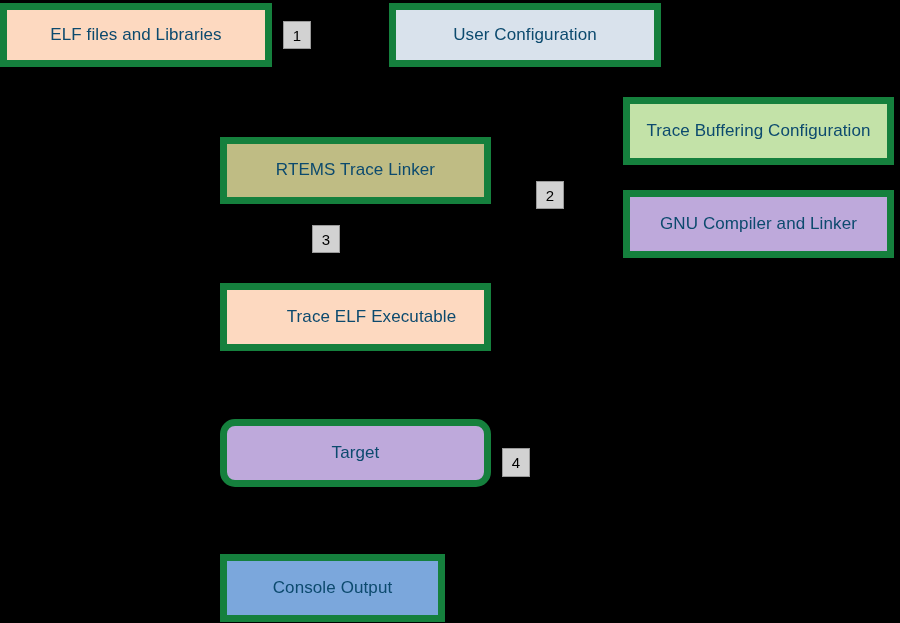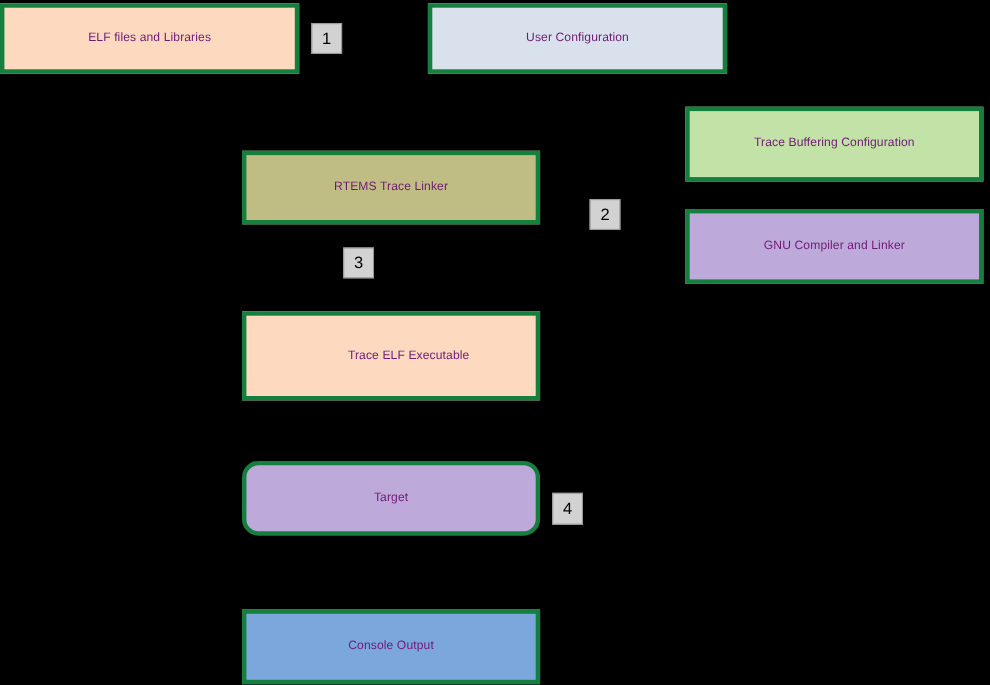--- a/index.html
+++ b/index.html
@@ -12,26 +12,26 @@
     position: relative;
     width: 900px;
     height: 623px;
     background: #000000;
     overflow: hidden;
     font-family: "Liberation Sans", sans-serif;
   }
   .node {
     position: absolute;
     box-sizing: border-box;
-    border: 4px solid #15803d;
+    border: 7px solid #15803d;
     display: flex;
     align-items: center;
     justify-content: center;
-    color: #701a75;
-    font-size: 11px;
+    color: #0c4a6e;
+    font-size: 17px;
     line-height: 1.2;
     text-align: center;
     letter-spacing: 0.1px;
     white-space: nowrap;
   }
   .badge {
     position: absolute;
     box-sizing: border-box;
     background: #d2d2d2;
     border: 1px solid #9a9a9a;
@@ -75,29 +75,29 @@
   </div>
 
   <div class="node" style="left:623px; top:190px; width:271px; height:68px; background:#bea9db;">
     <span>GNU Compiler and Linker</span>
   </div>
 
   <div class="node" style="left:220px; top:137px; width:271px; height:67px; background:#bfbc84;">
     <span>RTEMS Trace Linker</span>
   </div>
 
-  <div class="node" style="left:220px; top:283px; width:271px; height:81px; background:#fdd9c0;padding-left:32px;">
+  <div class="node" style="left:220px; top:283px; width:271px; height:68px; background:#fdd9c0;padding-left:32px;">
     <span>Trace ELF Executable</span>
   </div>
 
   <div class="node" style="left:220px; top:419px; width:271px; height:68px; background:#bea9db;border-radius:15px;">
     <span>Target</span>
   </div>
 
-  <div class="node" style="left:220px; top:554px; width:271px; height:68px; background:#7ba7dc;">
+  <div class="node" style="left:220px; top:554px; width:225px; height:68px; background:#7ba7dc;">
     <span>Console Output</span>
   </div>
 
   <div class="badge" style="left:283px; top:21px; width:28px; height:28px;">
     <span>1</span>
   </div>
 
   <div class="badge" style="left:536px; top:181px; width:28px; height:28px;">
     <span>2</span>
   </div>

